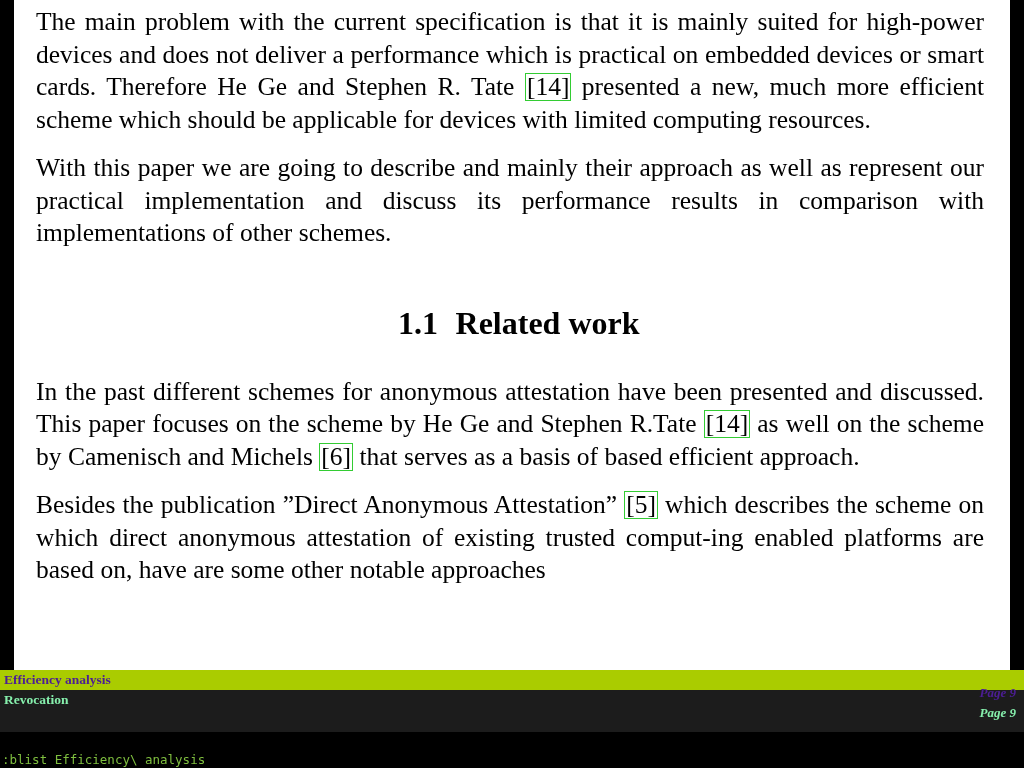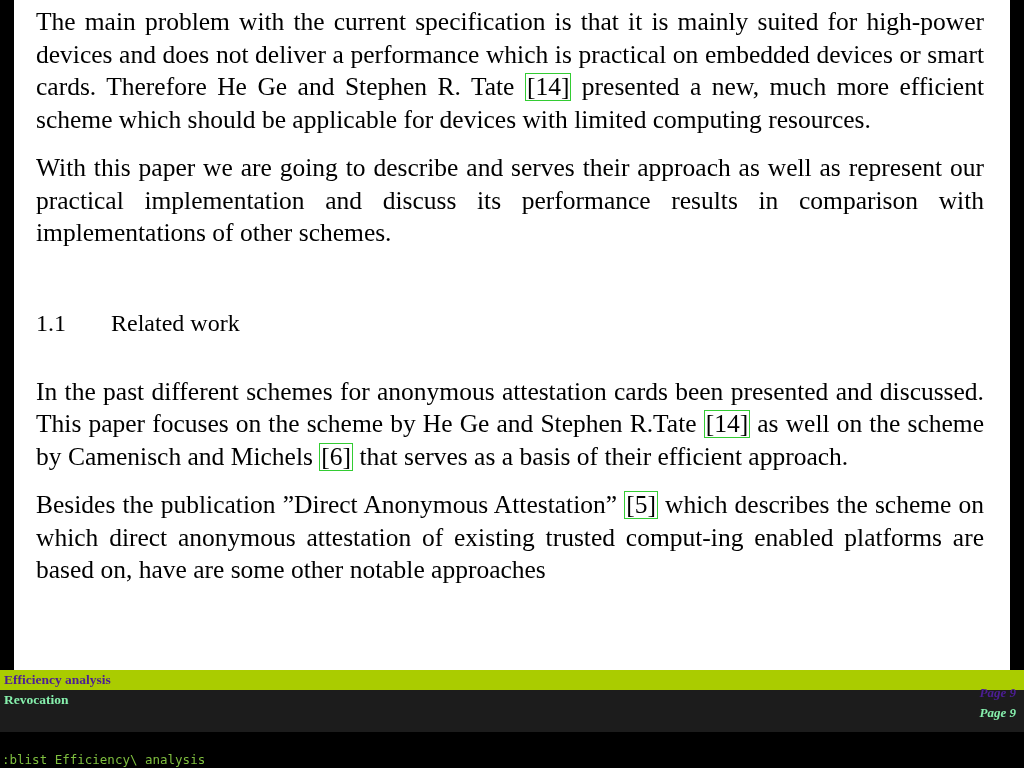--- a/index.html
+++ b/index.html
@@ -49,25 +49,26 @@
     text-justify: inter-word;
     color: #000000;
     hyphens: manual;
   }
 
   p.para + p.para {
     margin-top: 16px;
   }
 
   .sec-heading {
-    font-size: 24px;
-    font-weight: normal;
+    font-size: 32px;
+    font-weight: bold;
     color: #000000;
     margin: 0;
     line-height: 34px;
+    text-align: center;
   }
 
   .sec-heading .sec-num {
     display: inline-block;
     width: 75px;
   }
 
   .spacer-big { height: 56px; }
   .spacer-mid { height: 36px; }
 
@@ -185,29 +186,29 @@
 <div id="viewer">
 
   <div id="left-edge"></div>
   <div id="right-edge"></div>
 
   <div id="page">
     <div class="content">
 
       <p class="para"><span>The main problem with the current specification is that it is mainly suited for high-power devices and does not deliver a performance which is practical on embedded devices or smart cards. Therefore He Ge and Stephen R. Tate </span><span class="cite">[14]</span><span> presented a new, much more efficient scheme which should be applicable for devices with limited computing resources.</span></p>
 
-      <p class="para"><span>With this paper we are going to describe and serves their approach as well as represent our practical implementation and discuss its performance results in comparison with implementations of other schemes.</span></p>
+      <p class="para"><span>With this paper we are going to describe and mainly their approach as well as represent our practical implementation and discuss its performance results in comparison with implementations of other schemes.</span></p>
 
       <div class="spacer-big"></div>
 
       <h2 class="sec-heading"><span class="sec-num">1.1</span><span>Related work</span></h2>
 
       <div class="spacer-mid"></div>
 
-      <p class="para"><span>In the past different schemes for anonymous attestation cards been presented and discussed. This paper focuses on the scheme by He Ge and Stephen R.Tate </span><span class="cite">[14]</span><span> as well on the scheme by Camenisch and Michels </span><span class="cite">[6]</span><span> that serves as a basis of their efficient approach.</span></p>
+      <p class="para"><span>In the past different schemes for anonymous attestation have been presented and discussed. This paper focuses on the scheme by He Ge and Stephen R.Tate </span><span class="cite">[14]</span><span> as well on the scheme by Camenisch and Michels </span><span class="cite">[6]</span><span> that serves as a basis of based efficient approach.</span></p>
 
       <p class="para"><span>Besides the publication ”Direct Anonymous Attestation” </span><span class="cite">[5]</span><span> which describes the scheme on which direct anonymous attestation of existing trusted comput-ing enabled platforms are based on, have are some other notable approaches</span></p>
 
     </div>
   </div>
 
   <div id="outline">
     <div class="outline-row selected">
       <span class="o-title">Efficiency analysis</span>
       <span class="o-page">Page 9</span>

